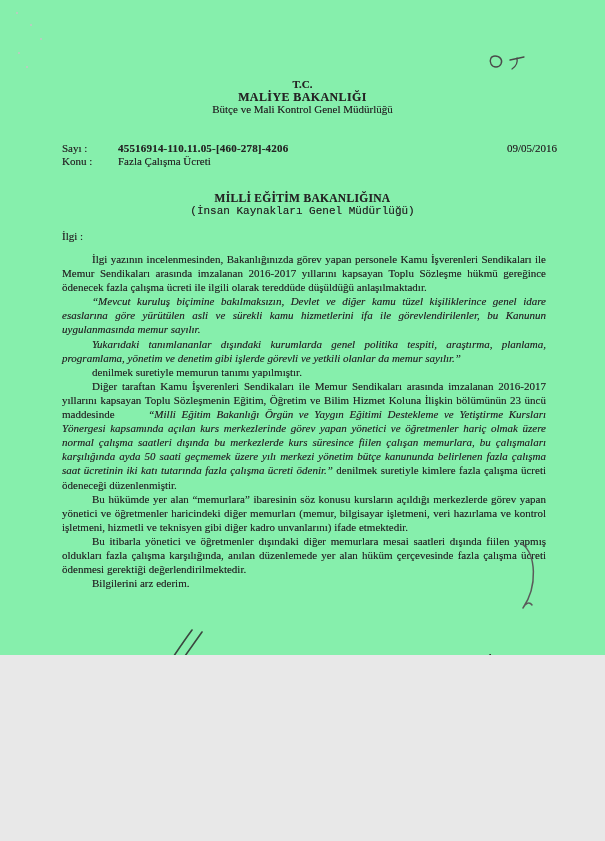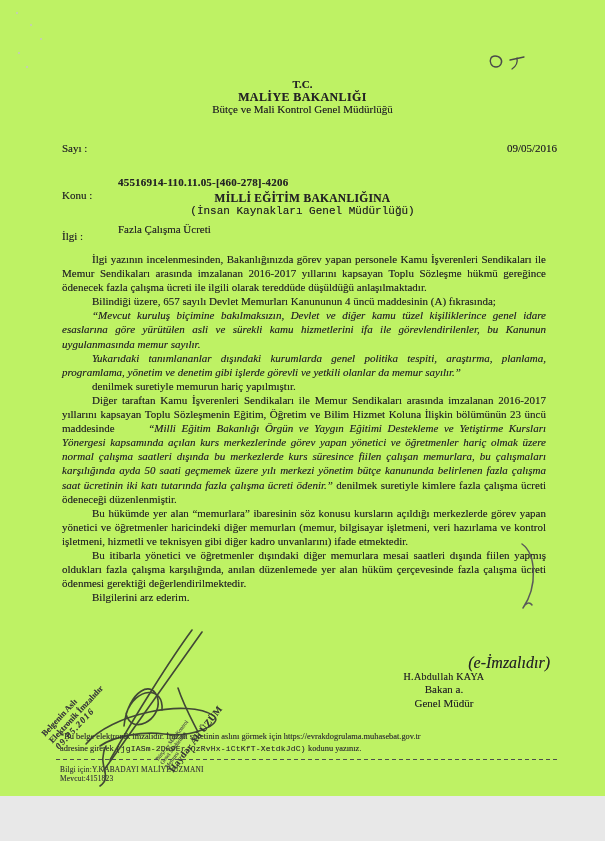--- a/index.html
+++ b/index.html
@@ -1,35 +1,35 @@
 <!DOCTYPE html>
 <html lang="tr"><head>
 <meta charset="utf-8">
 <style>
   html,body{margin:0;padding:0;}
   body{background:#e8e8e8;font-family:"Liberation Serif", serif;}
   .page{
     position:relative;
-    width:605px;height:796px;
+    width:605px;height:655px;
     margin:0 auto;
-    background:#bef264;
+    background:#86efac;
     overflow:hidden;
     color:#242424;
     text-shadow:0 0 0.5px rgba(50,50,50,.55);
   }
   
   .letterhead{position:absolute;top:78px;left:0;width:100%;text-align:center;line-height:12.5px;}
   .letterhead .tc{font-size:11px;font-weight:bold;}
   .letterhead .ministry{font-size:12px;font-weight:bold;letter-spacing:.4px;}
   .letterhead .dept{font-size:11px;}
   
   .meta{position:absolute;top:142px;left:62px;width:488px;font-size:11px;line-height:13px;}
   .meta-row{display:flex;}
   .meta-label{width:42px;}
-  .meta-value{padding-left:14px;margin-top:34px;}
+  .meta-value{padding-left:14px;}
   .sayi-value{font-weight:bold;letter-spacing:.2px;}
   .doc-date{position:absolute;top:142px;right:48px;font-size:11px;text-align:right;}
   
   .recipient{position:absolute;top:192px;left:0;width:100%;text-align:center;line-height:13px;}
   .recipient .title{font-size:11.5px;font-weight:bold;letter-spacing:.3px;}
   .recipient .subtitle{font-size:11px;font-family:Liberation Mono, monospace;}
   
   .reference{position:absolute;top:230px;left:62px;width:488px;font-size:11px;display:flex;gap:28px;}
   .reference .lbl{width:56px;}
   
@@ -109,24 +109,23 @@
     <div class="title">MİLLİ EĞİTİM BAKANLIĞINA</div>
     <div class="subtitle">(İnsan Kaynakları Genel Müdürlüğü)</div>
   </div>
 
   <div class="reference">
     <span class="lbl">İlgi :</span>
   </div>
 
   <div class="body-text">
     <p>İlgi yazının incelenmesinden, Bakanlığınızda görev yapan personele Kamu İşverenleri Sendikaları ile Memur Sendikaları arasında imzalanan 2016-2017 yıllarını kapsayan Toplu Sözleşme hükmü gereğince ödenecek fazla çalışma ücreti ile ilgili olarak tereddüde düşüldüğü anlaşılmaktadır.</p>
-    <p>Bilindiği üzere, 657 sayılı Devlet Memurları Kanununun 4 üncü maddesinin (A) fıkrasında;</p>
     <p class="q">“Mevcut kuruluş biçimine bakılmaksızın, Devlet ve diğer kamu tüzel kişiliklerince genel idare esaslarına göre yürütülen asli ve sürekli kamu hizmetlerini ifa ile görevlendirilenler, bu Kanunun uygulanmasında memur sayılır.</p>
     <p class="q">Yukarıdaki tanımlananlar dışındaki kurumlarda genel politika tespiti, araştırma, planlama, programlama, yönetim ve denetim gibi işlerde görevli ve yetkili olanlar da memur sayılır.”</p>
-    <p>denilmek suretiyle memurun hariç yapılmıştır.</p>
+    <p>denilmek suretiyle memurun tanımı yapılmıştır.</p>
     <p><span>Diğer taraftan Kamu İşverenleri Sendikaları ile Memur Sendikaları arasında imzalanan 2016-2017 yıllarını kapsayan  Toplu Sözleşmenin Eğitim, Öğretim ve Bilim Hizmet Koluna İlişkin bölümünün 23 üncü maddesinde </span><span class="q">“Milli Eğitim Bakanlığı Örgün ve Yaygın Eğitimi Destekleme ve Yetiştirme Kursları Yönergesi kapsamında açılan kurs merkezlerinde görev yapan yönetici ve öğretmenler hariç olmak üzere normal çalışma saatleri dışında bu merkezlerde kurs süresince fiilen çalışan memurlara, bu çalışmaları karşılığında ayda 50 saati geçmemek üzere yılı merkezi yönetim bütçe kanununda belirlenen fazla çalışma saat ücretinin iki katı tutarında fazla çalışma ücreti ödenir.”</span><span> denilmek suretiyle kimlere fazla çalışma ücreti ödeneceği düzenlenmiştir.</span></p>
     <p>Bu hükümde yer alan “memurlara” ibaresinin söz konusu kursların açıldığı merkezlerde görev yapan yönetici ve öğretmenler haricindeki diğer memurları (memur, bilgisayar işletmeni, veri hazırlama ve kontrol işletmeni, hizmetli ve teknisyen gibi diğer kadro unvanlarını) ifade etmektedir.</p>
     <p>Bu itibarla yönetici ve öğretmenler dışındaki diğer memurlara mesai saatleri dışında fiilen yapmış oldukları fazla çalışma karşılığında, anılan düzenlemede yer alan hüküm çerçevesinde fazla çalışma ücreti ödenmesi gerektiği değerlendirilmektedir.</p>
     <p>Bilgilerini arz ederim.</p>
   </div>
 
   <svg class="brace" width="26" height="72" viewBox="0 0 26 72">
     <path d="M4 2 C18 12,20 44,5 66 M5 66 C8 60,12 60,14 63" fill="none" stroke="#5a5a5a" stroke-width="1.5" stroke-linecap="round"></path>
   </svg>
 

